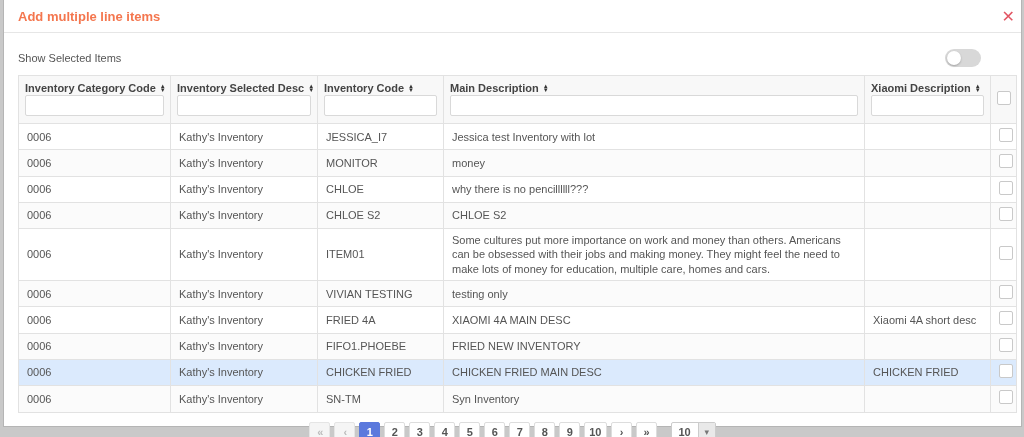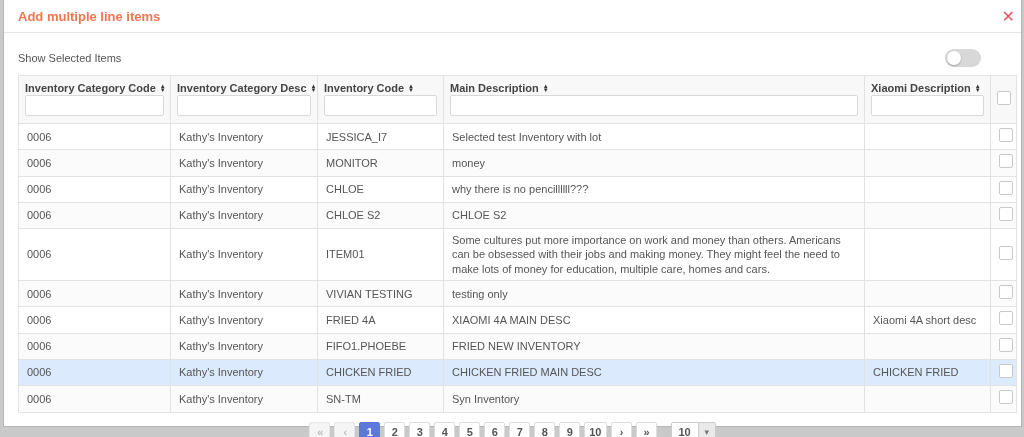--- a/index.html
+++ b/index.html
@@ -217,21 +217,21 @@
                   <span>▲</span>
                   <span>▼</span>
                 </span>
               </div>
             <input class="filter-input" value="" style="">
           </div>
         </th>
         <th>
           <div class="th-inner">
             <div class="th-label">
-                <span>Inventory Category Desc</span>
+                <span>Inventory Selected Desc</span>
                 <span class="sort-icon">
                   <span>▲</span>
                   <span>▼</span>
                 </span>
               </div>
             <input class="filter-input" value="" style="">
           </div>
         </th>
         <th>
           <div class="th-inner">
@@ -274,21 +274,21 @@
               <span class="checkbox"></span>
             </div>
         </th>
       </tr>
     </thead>
     <tbody>
       <tr>
         <td>0006</td>
         <td>Kathy's Inventory</td>
         <td>JESSICA_I7</td>
-        <td class="wrap">Selected test Inventory with lot</td>
+        <td class="wrap">Jessica test Inventory with lot</td>
         <td></td>
         <td class="check-col"><span class="checkbox"></span></td>
       </tr>
       <tr>
         <td>0006</td>
         <td>Kathy's Inventory</td>
         <td>MONITOR</td>
         <td class="wrap">money</td>
         <td></td>
         <td class="check-col"><span class="checkbox"></span></td>

